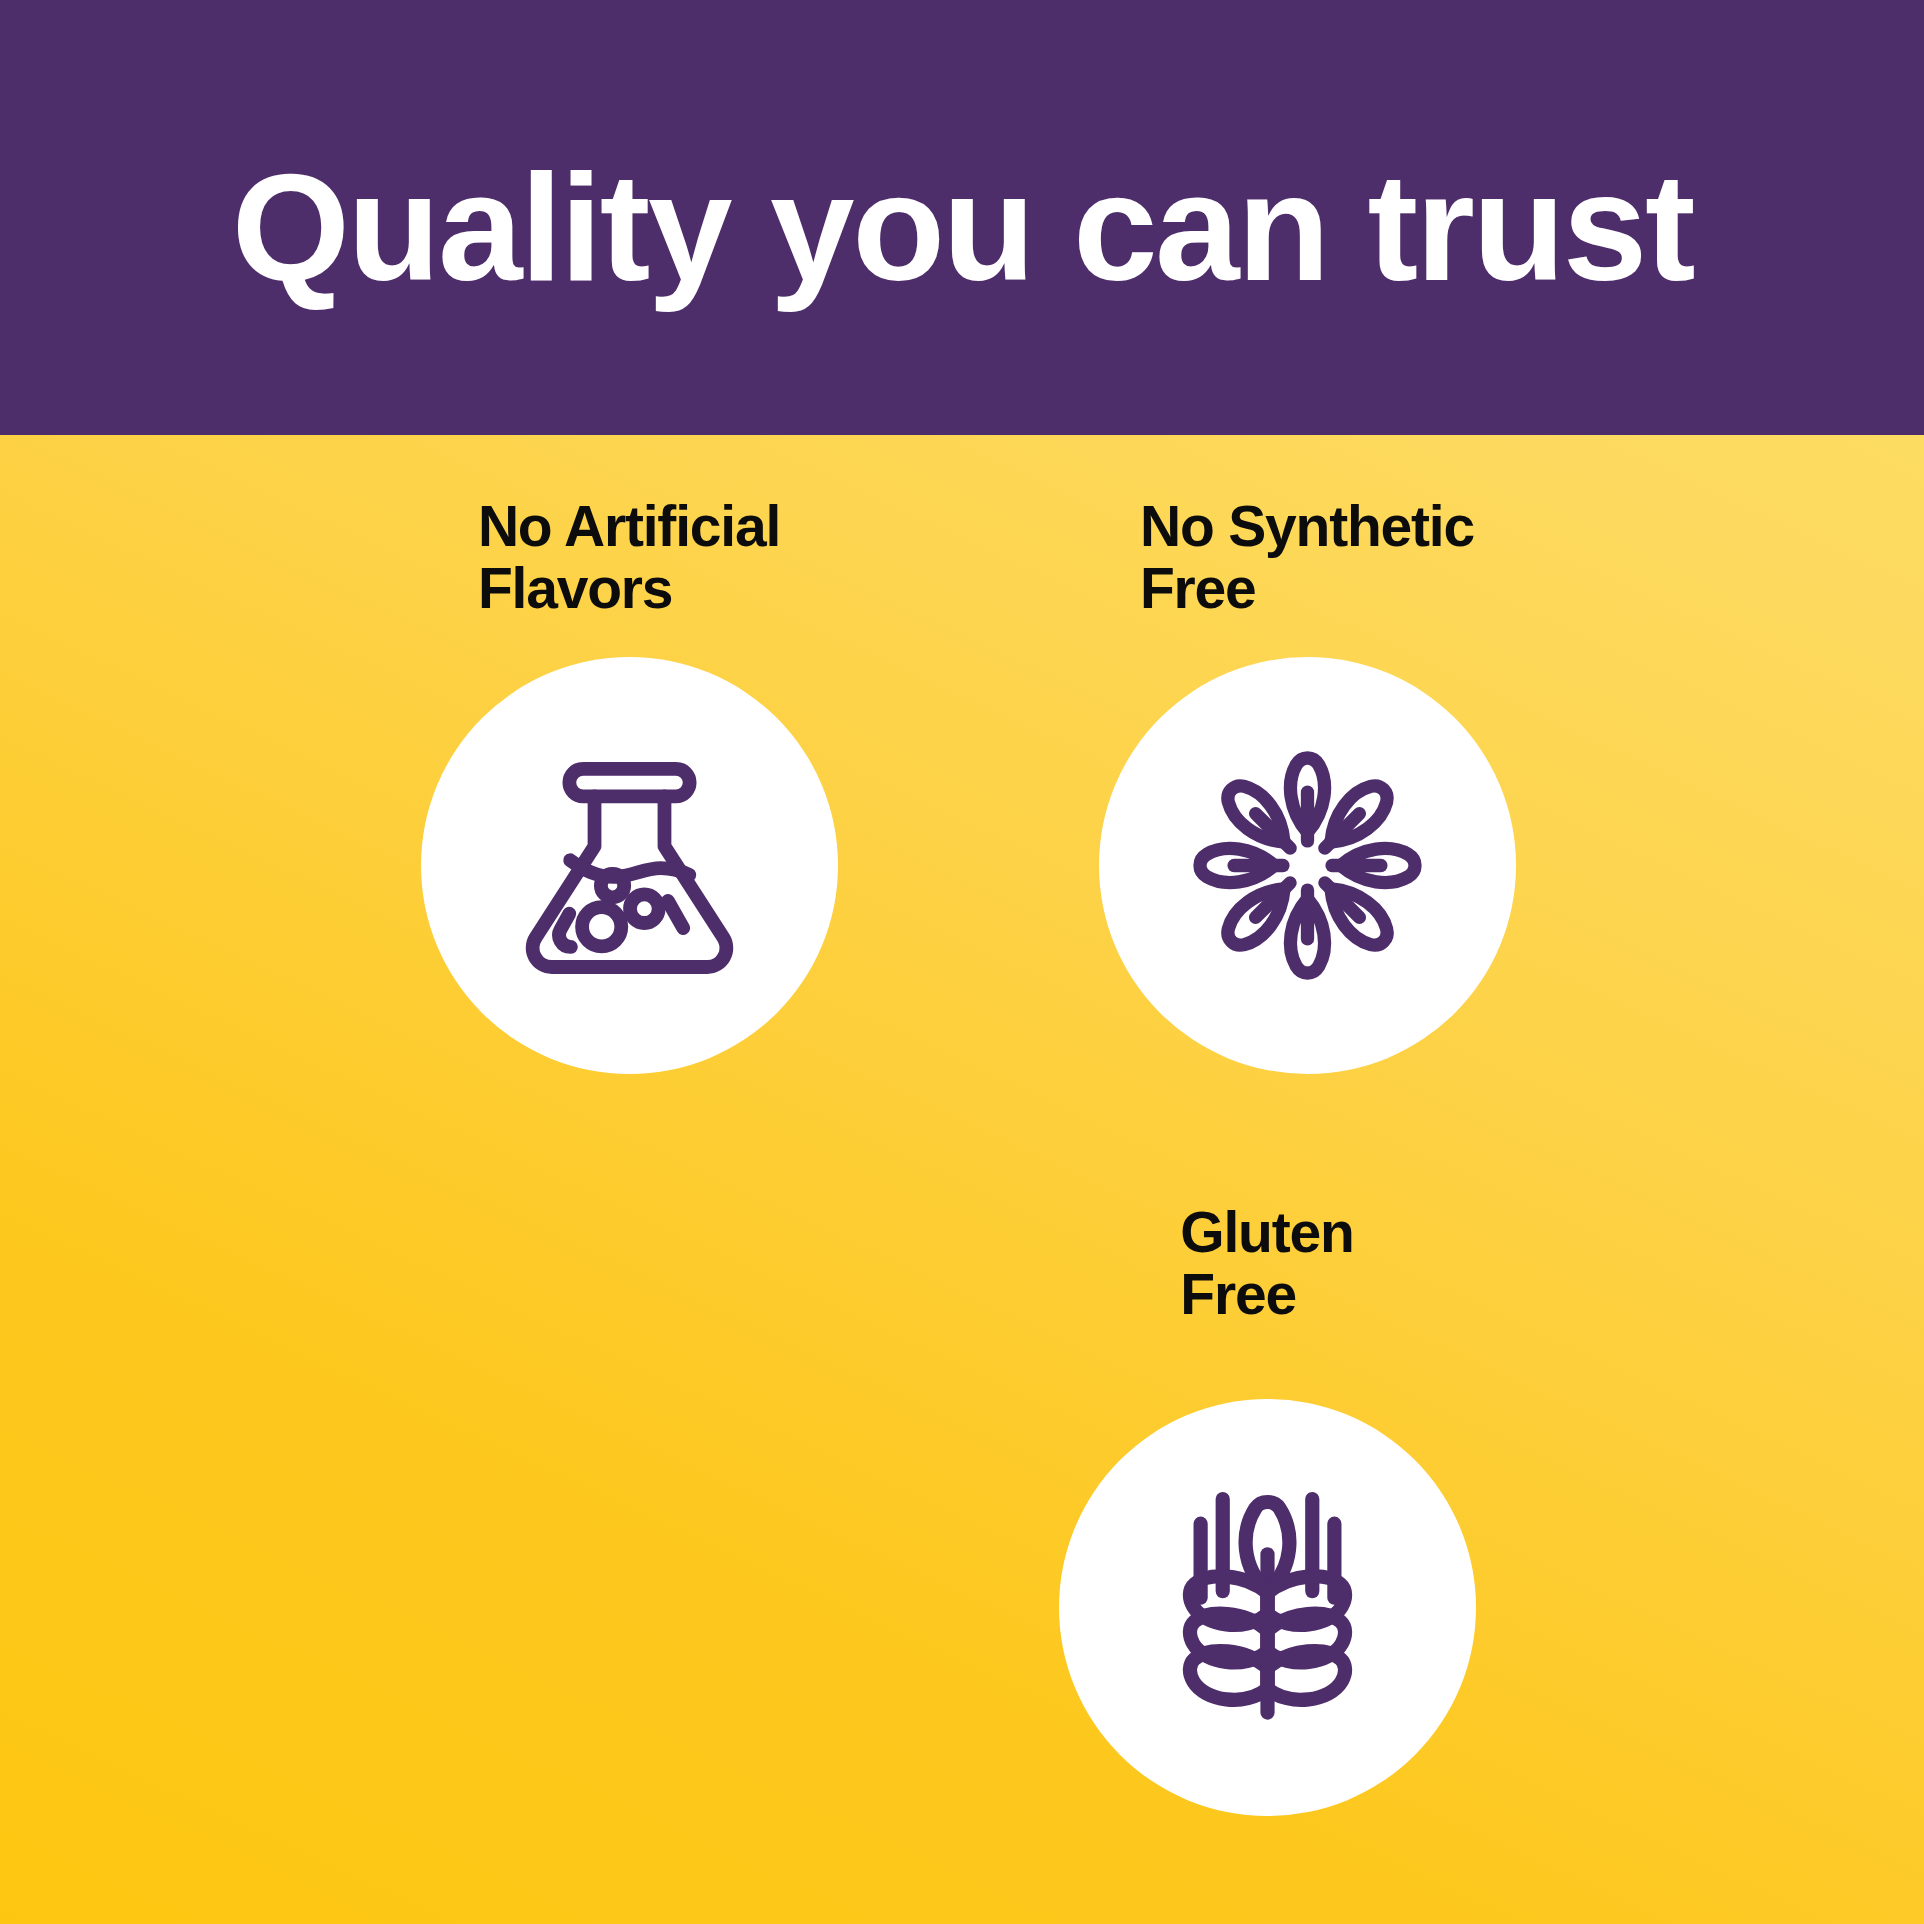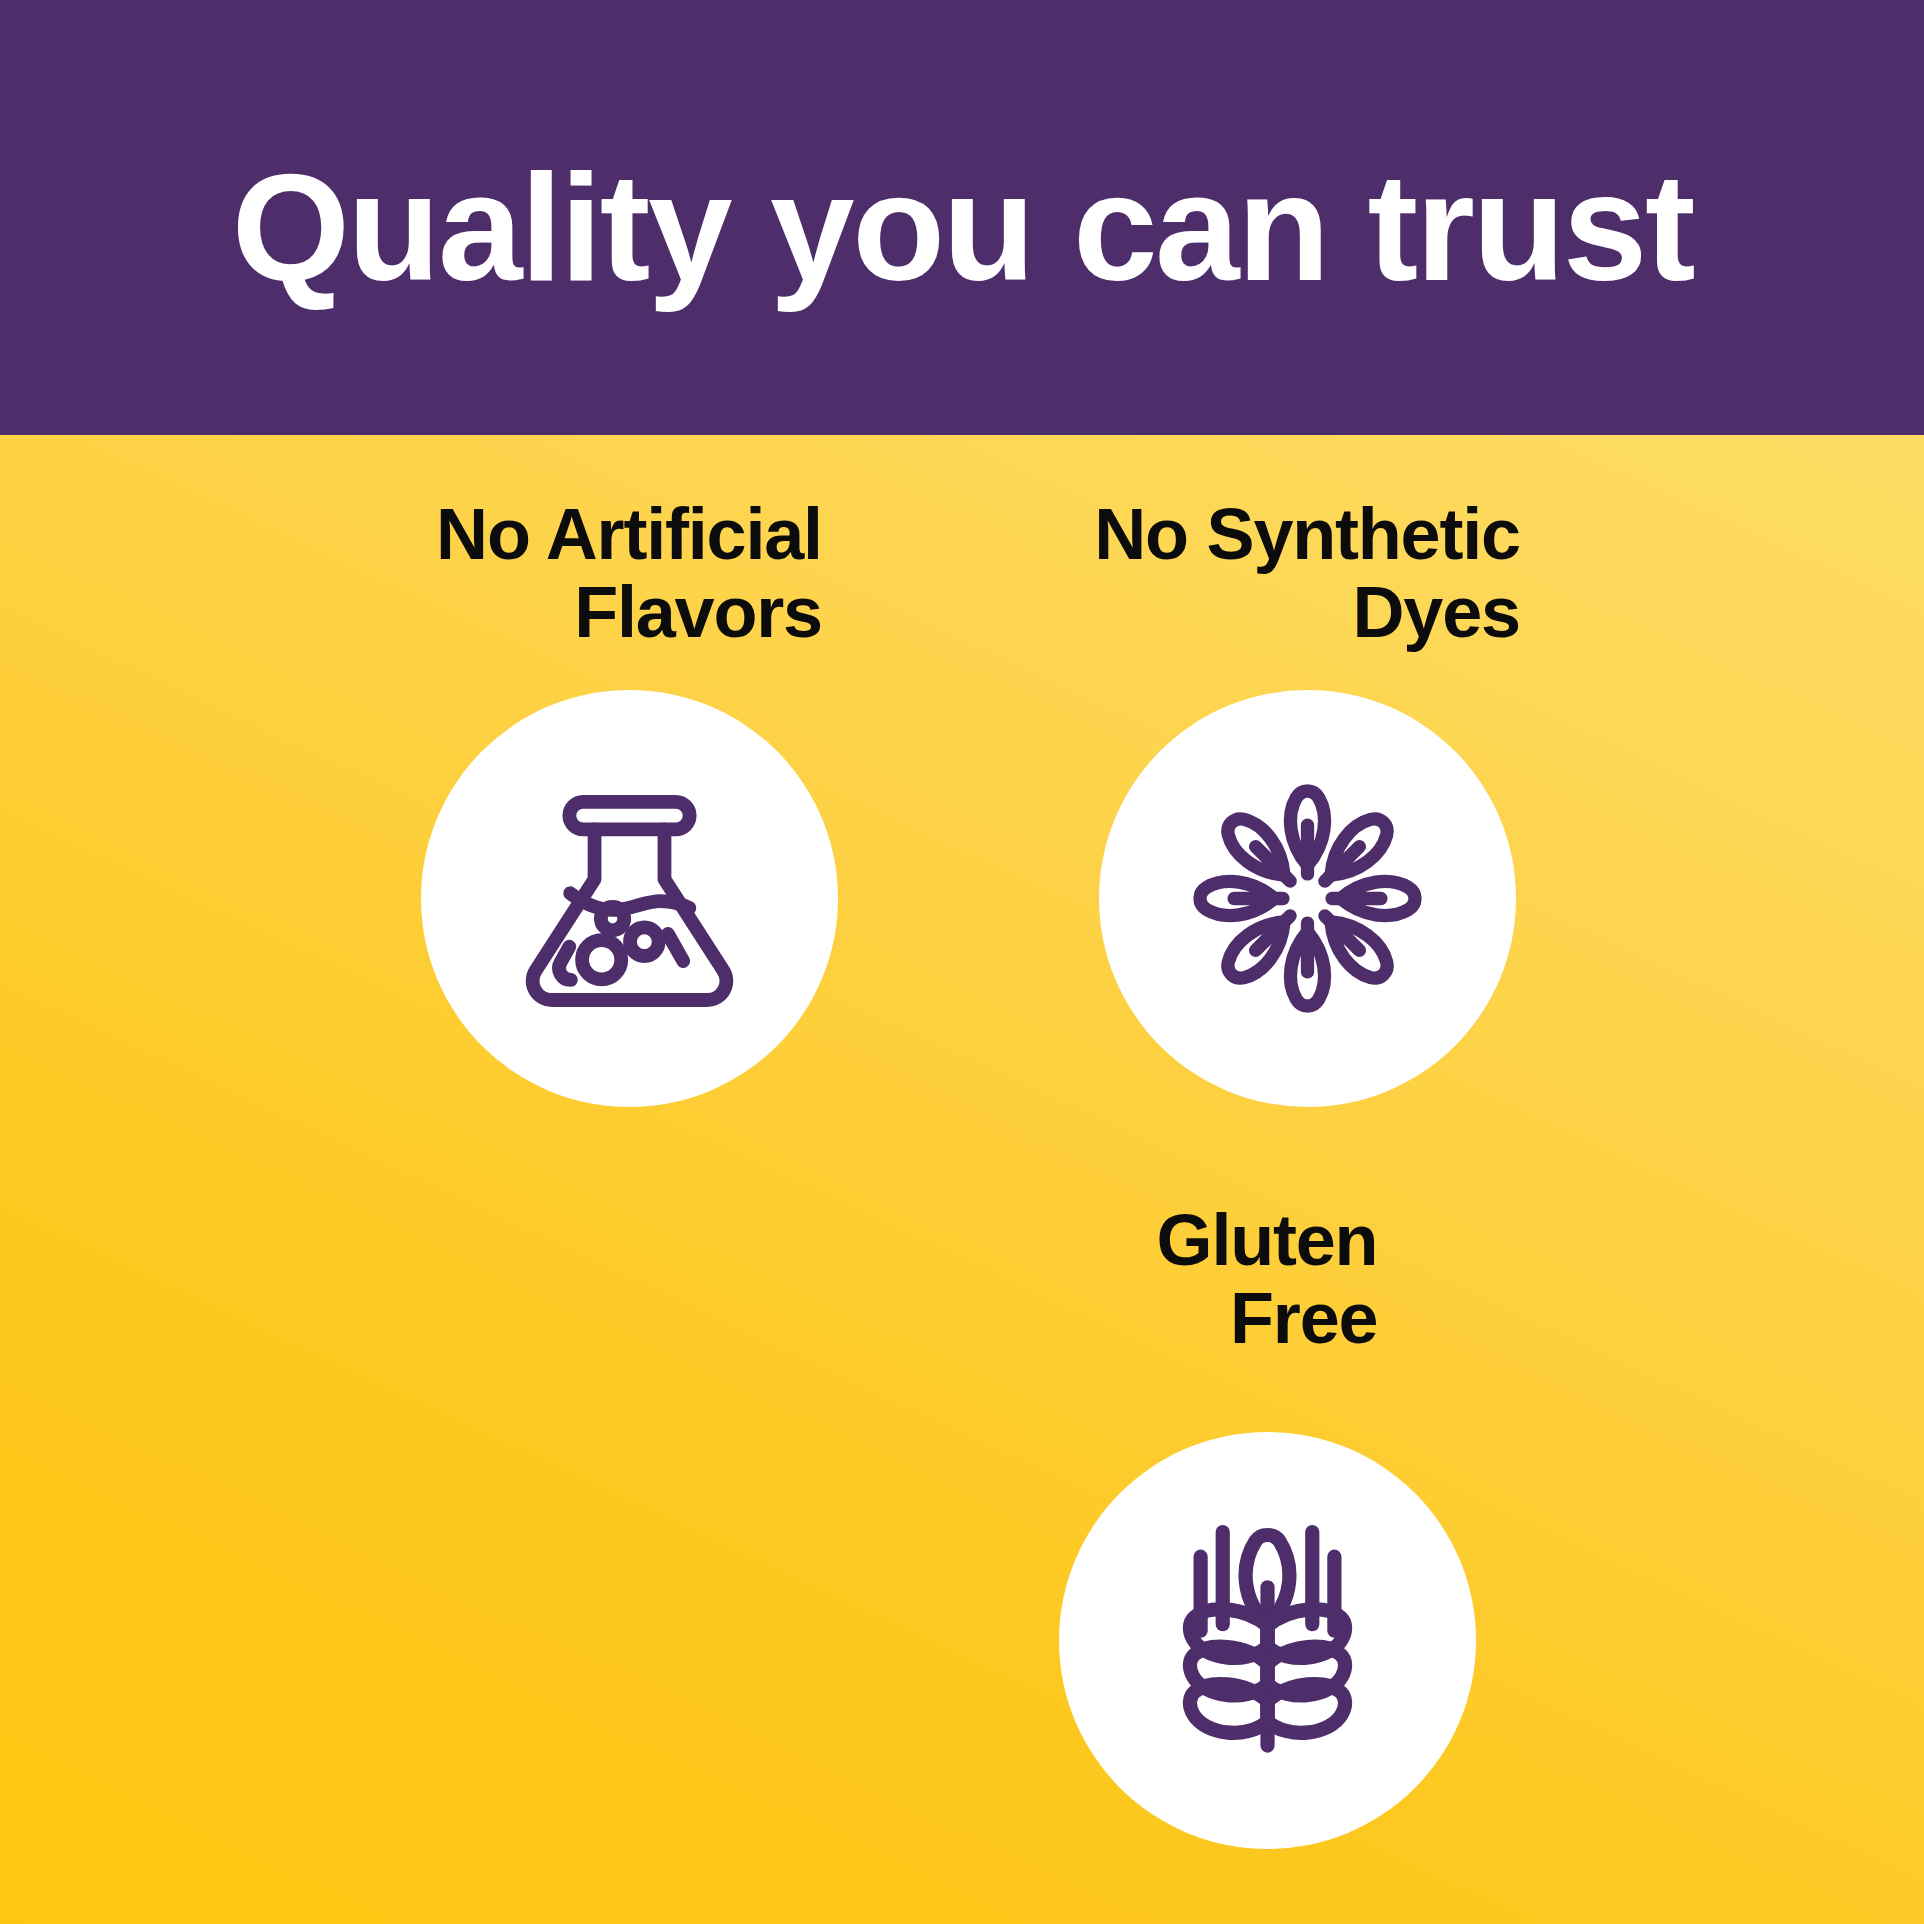--- a/index.html
+++ b/index.html
@@ -54,23 +54,23 @@
     height: 1490px;
   }
   .feature {
     position: absolute;
     width: 674px;
     display: flex;
     flex-direction: column;
     align-items: center;
   }
   .feature-label {
-    text-align: right;
+    text-align: left;
     color: #0C0C0C;
-    font-size: 72px;
+    font-size: 57px;
     font-weight: 700;
     line-height: 1.08;
     letter-spacing: -1.2px;
     white-space: pre-line;
     margin: 0;
   }
   .icon-circle {
     width: 417px;
     height: 417px;
     border-radius: 50%;
@@ -132,21 +132,21 @@
 
             <path class="ico-stroke" stroke-width="5.2" d="M27.3 68.2 24.0 74.1a4.4 4.4 0 0 0 3.9 6.6"></path>
             <path class="ico-stroke" stroke-width="5.2" d="M64.5 63.4 70.3 73.6"></path>
           </svg>
         </span>
       </div>
     </div>
 
     <div class="feature" id="feature-1">
       <div class="feature-label">No Synthetic
-Dyes</div>
+Free</div>
       <div class="icon-circle">
         <span>
           <svg width="289" height="289" viewBox="0 0 100 100" aria-hidden="true">
             <g>
 
               <g>
                 <path class="ico-stroke" stroke-width="4.6" d="M50 38.5 C 43.6 31.0 42.6 21.2 46.1 15.2 C 48.0 12.0 52.0 12.0 53.9 15.2 C 57.4 21.2 56.4 31.0 50 38.5 Z"></path>
                 <path class="ico-stroke" stroke-width="4.6" d="M50 24.6 V 41.5"></path>
               </g>
               <g transform="rotate(45 50 50)">

